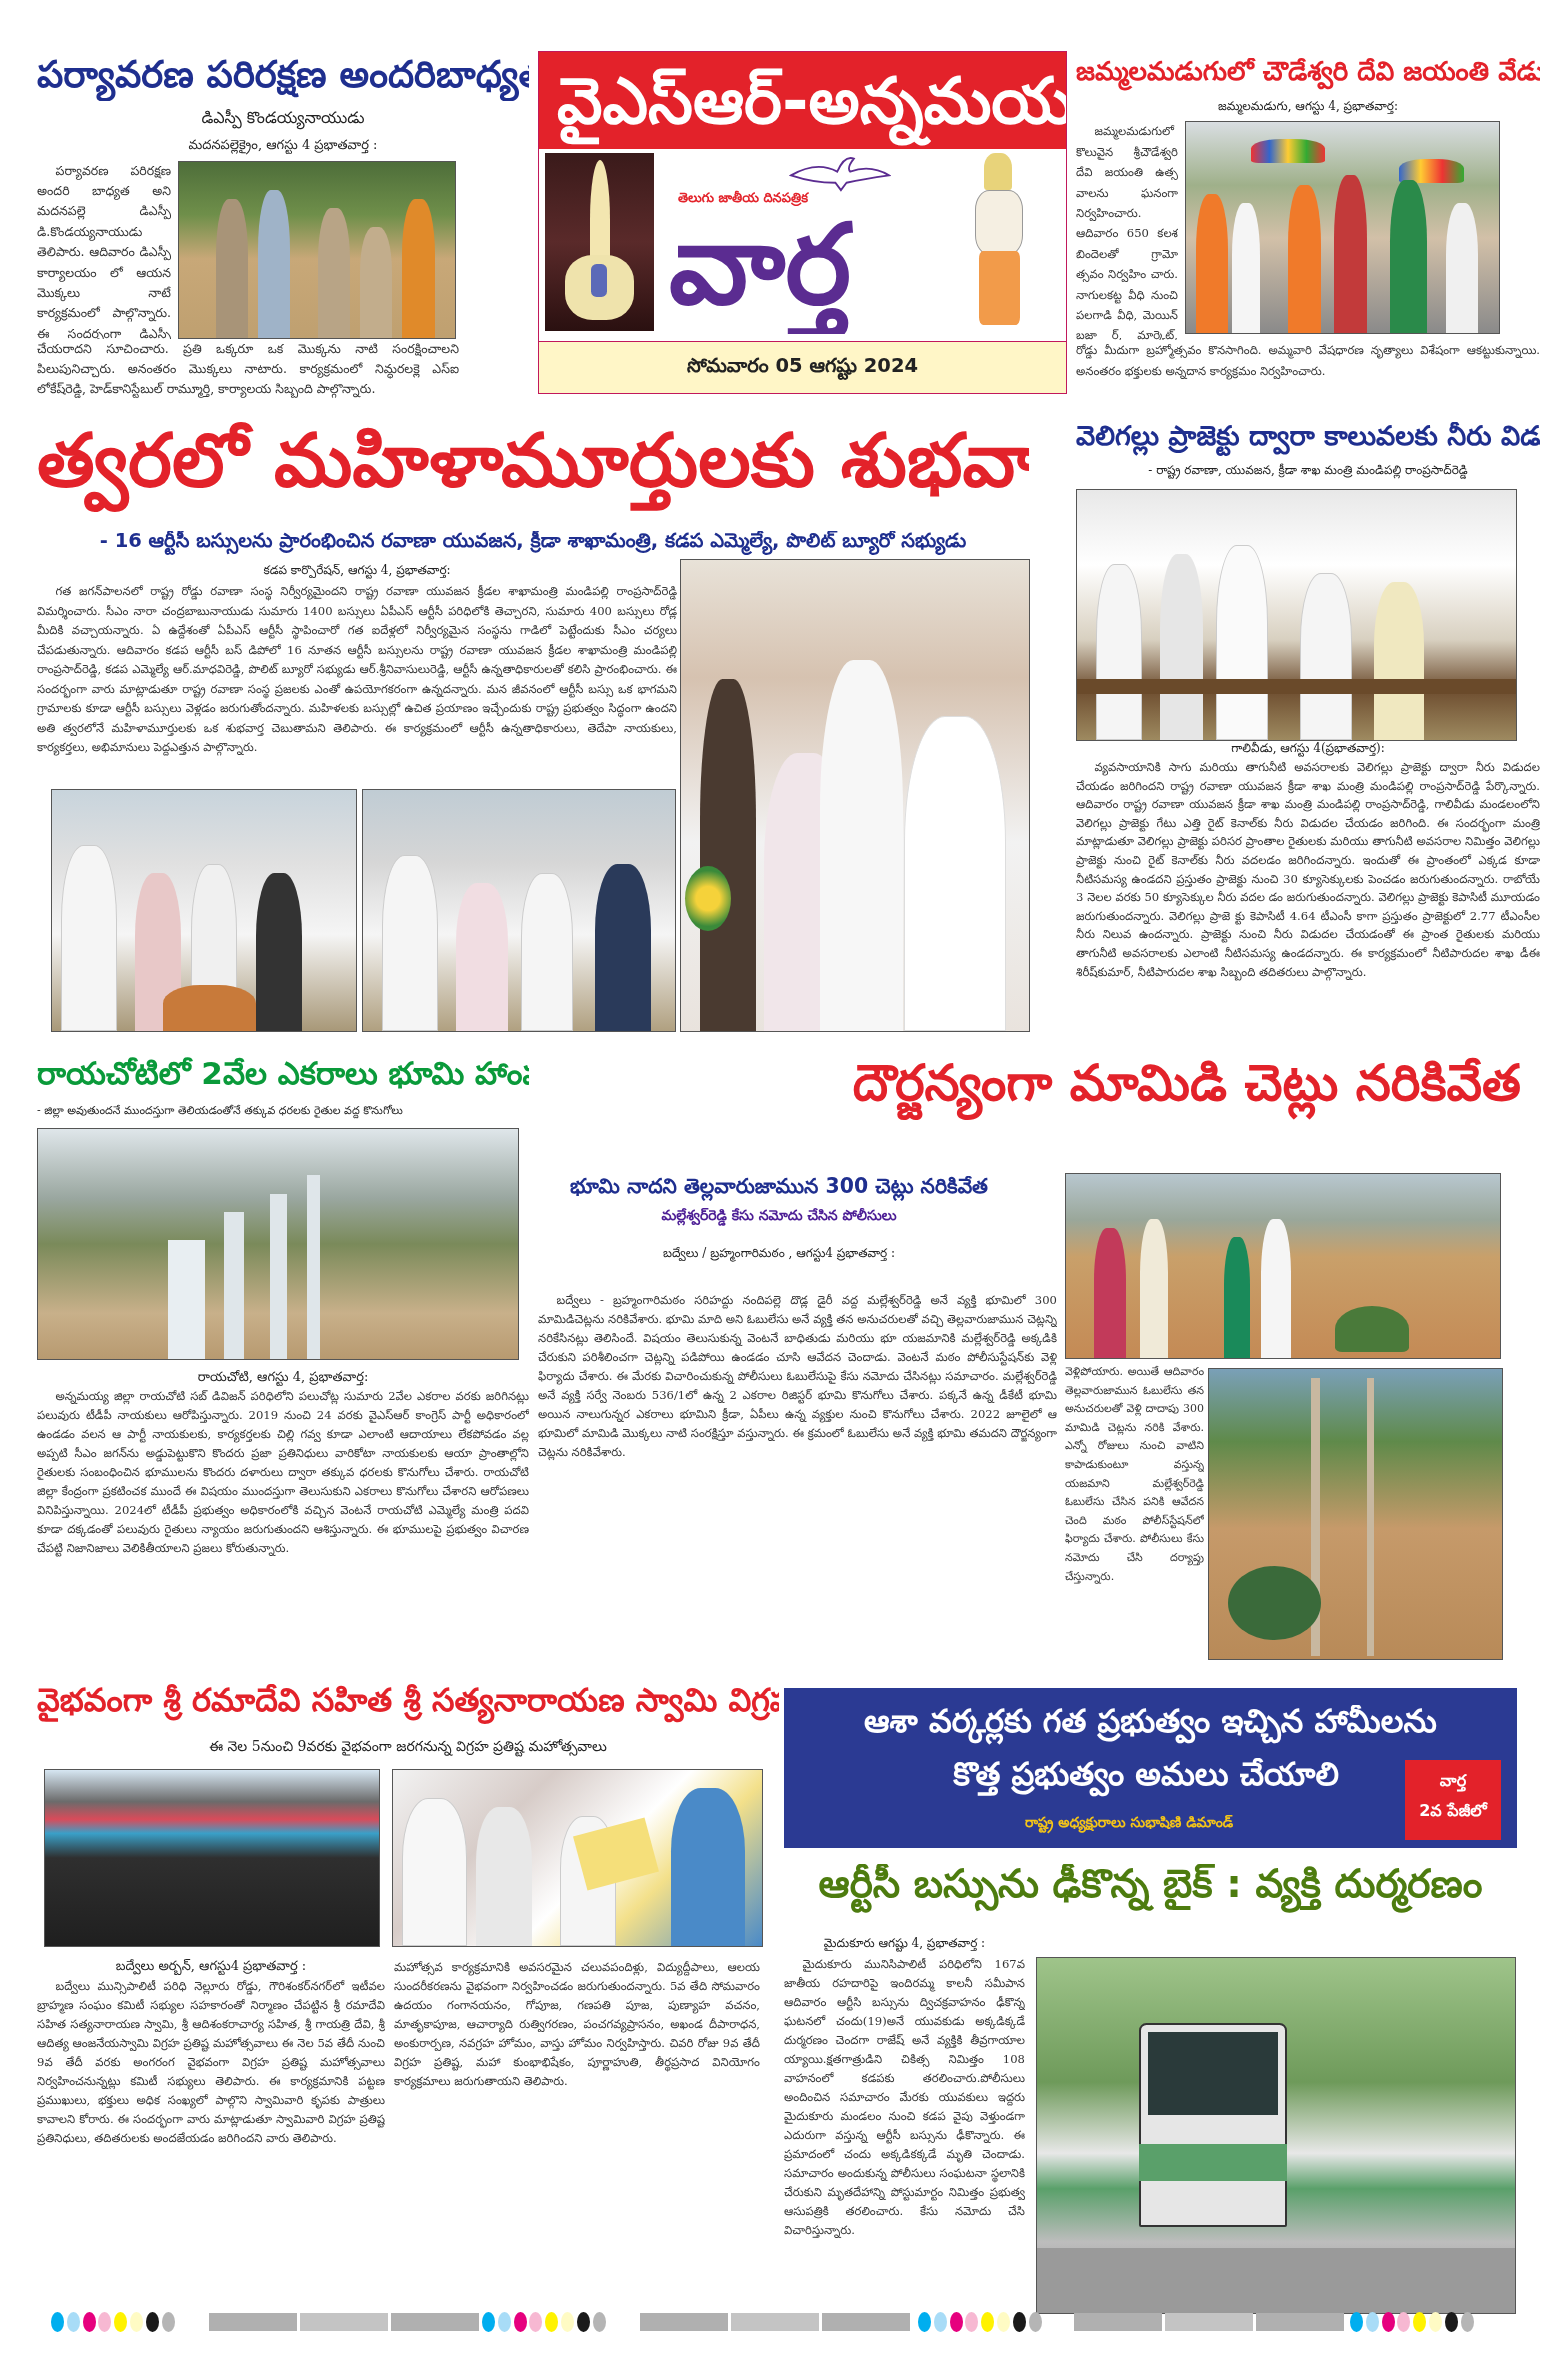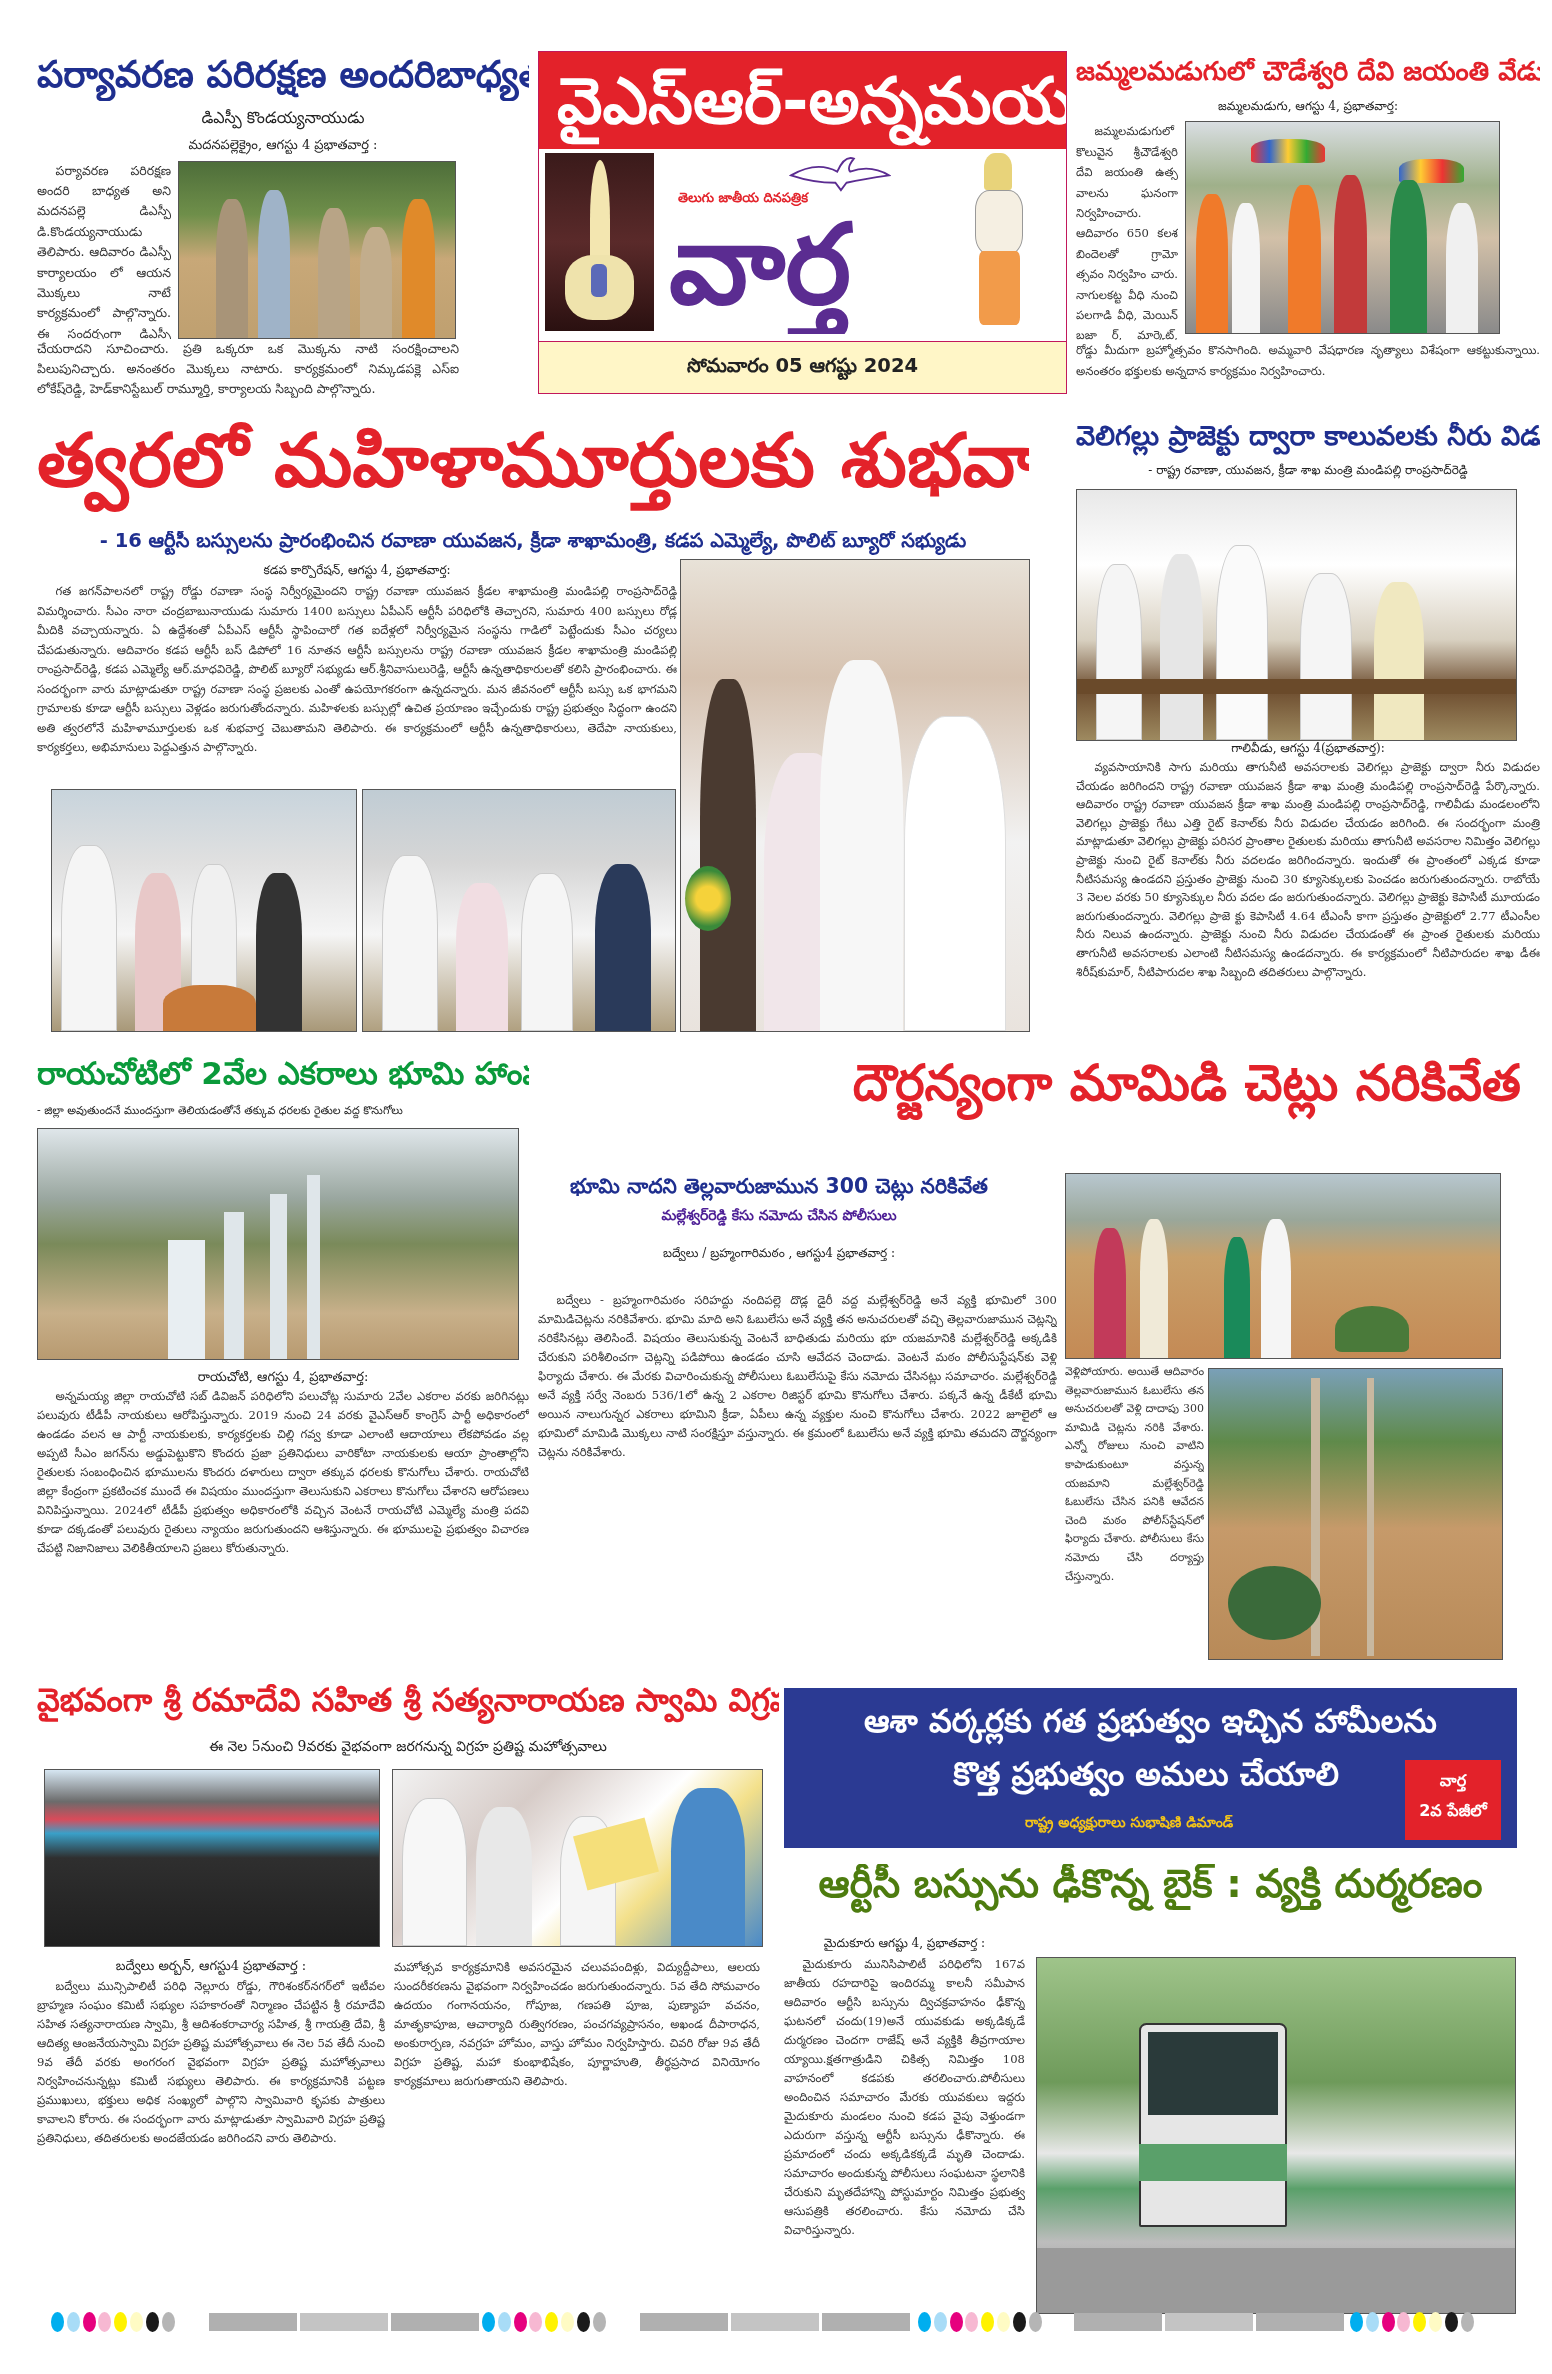--- a/index.html
+++ b/index.html
@@ -37,21 +37,21 @@
   <div style="display:flex;gap:7.4px;margin-top:5.6px;">
     <div class="body" style="width:134px;height:178px;">పర్యావరణ పరిరక్షణ అందరి బాధ్యత అని మదనపల్లె డిఎస్పీ డి.కొండయ్యనాయుడు తెలిపారు. ఆదివారం డిఎస్పీ కార్యాలయం లో ఆయన మొక్కలు నాటే కార్యక్రమంలో పాల్గొన్నారు. ఈ సందర్భంగా డిఎస్పీ మాట్లాడు తూ పచ్చదనం, పరిశుభ్రత ఆరోగ్యాన్ని కాపాడుతాయన్నారు. ఈరెండింటి పట్ల ప్రజలు నిర్లక్ష్యం</div>
     <div class="photo ph-sky" style="width:278px;height:178px;background:linear-gradient(180deg,#4e6e3a 0%,#6f8f4a 30%,#c8a878 55%,#bfa070 100%);position:relative;">
       <div class="person" style="left:37px;width:32px;height:139px;background:#a89478;"></div>
       <div class="person" style="left:79px;width:32px;height:148px;background:#9fb3c8;"></div>
       <div class="person" style="left:139px;width:32px;height:130px;background:#b8a486;"></div>
       <div class="person" style="left:181px;width:32px;height:111px;background:#c2ad8c;"></div>
       <div class="person" style="left:223px;width:33px;height:139px;background:#e08a2a;"></div>
     </div>
   </div>
-  <div class="body" style="width:422px;height:61px;text-indent:0;">చేయరాదని సూచించారు. ప్రతి ఒక్కరూ ఒక మొక్కను నాటి సంరక్షించాలని పిలుపునిచ్చారు. అనంతరం మొక్కలు నాటారు. కార్యక్రమంలో నిమ్కడపక్లె ఎస్ఐ లోకేష్‌రెడ్డి, హెడ్‌కానిస్టేబుల్ రామ్మూర్తి, కార్యాలయ సిబ్బంది పాల్గొన్నారు.</div>
+  <div class="body" style="width:422px;height:61px;text-indent:0;">చేయరాదని సూచించారు. ప్రతి ఒక్కరూ ఒక మొక్కను నాటి సంరక్షించాలని పిలుపునిచ్చారు. అనంతరం మొక్కలు నాటారు. కార్యక్రమంలో నిమ్ధరలక్లె ఎస్ఐ లోకేష్‌రెడ్డి, హెడ్‌కానిస్టేబుల్ రామ్మూర్తి, కార్యాలయ సిబ్బంది పాల్గొన్నారు.</div>
 </div>
 
 <div class="abs masthead" style="left:538px;top:51px;width:529px;height:343px;">
   <div class="mast-top hl" style="font-size:64px;height:97px;line-height:98px;padding-left:18px;">వైఎస్ఆర్-అన్నమయ్య</div>
   <div style="position:relative;height:186px;">
     <div style="position:absolute;left:5.6px;top:3.7px;width:109px;height:178px;background:linear-gradient(180deg,#3a1a1a 0%,#5a2a2a 50%,#2a1010 100%);">
       <div style="position:absolute;left:45px;top:7.4px;width:20.4px;height:121px;background:#f3e6b0;border-radius:50% 50% 10% 10%;"></div>
       <div style="position:absolute;left:20.4px;top:102px;width:69px;height:65px;background:#efe3ac;border-radius:40%;"></div>
       <div style="position:absolute;left:46px;top:111px;width:16.7px;height:33px;background:#5b6ab8;border-radius:5.6px;"></div>
     </div>

